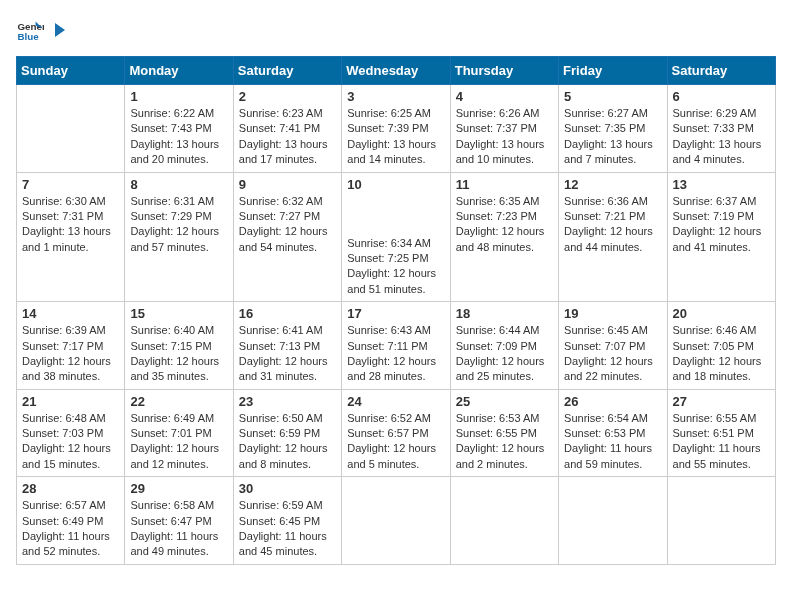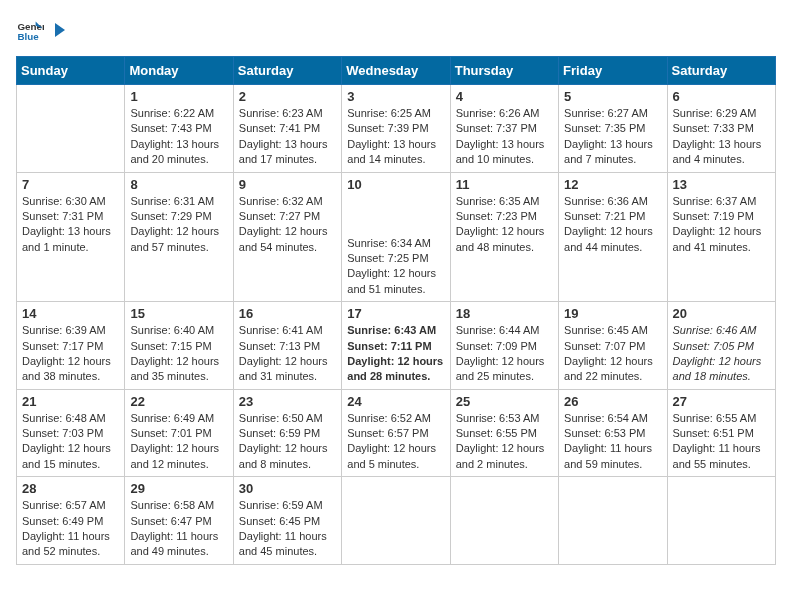--- a/index.html
+++ b/index.html
@@ -236,42 +236,42 @@
         </td>
         <td>
           <div class="day-number">16</div>
           <div class="day-info" style="white-space: pre-line;">Sunrise: 6:41 AM
 Sunset: 7:13 PM
 Daylight: 12 hours
 and 31 minutes.</div>
         </td>
         <td>
           <div class="day-number">17</div>
-          <div class="day-info" style="white-space: pre-line; font-weight: bold;">Sunrise: 6:43 AM
+          <div class="day-info" style="white-space: pre-line;">Sunrise: 6:43 AM
 Sunset: 7:11 PM
 Daylight: 12 hours
 and 28 minutes.</div>
         </td>
         <td>
           <div class="day-number">18</div>
           <div class="day-info" style="white-space: pre-line;">Sunrise: 6:44 AM
 Sunset: 7:09 PM
 Daylight: 12 hours
 and 25 minutes.</div>
         </td>
         <td>
           <div class="day-number">19</div>
           <div class="day-info" style="white-space: pre-line;">Sunrise: 6:45 AM
 Sunset: 7:07 PM
 Daylight: 12 hours
 and 22 minutes.</div>
         </td>
         <td>
           <div class="day-number">20</div>
-          <div class="day-info" style="white-space: pre-line; font-style: italic;">Sunrise: 6:46 AM
+          <div class="day-info" style="white-space: pre-line;">Sunrise: 6:46 AM
 Sunset: 7:05 PM
 Daylight: 12 hours
 and 18 minutes.</div>
         </td>
       </tr>
       <tr>
         <td>
           <div class="day-number">21</div>
           <div class="day-info" style="white-space: pre-line;">Sunrise: 6:48 AM
 Sunset: 7:03 PM

